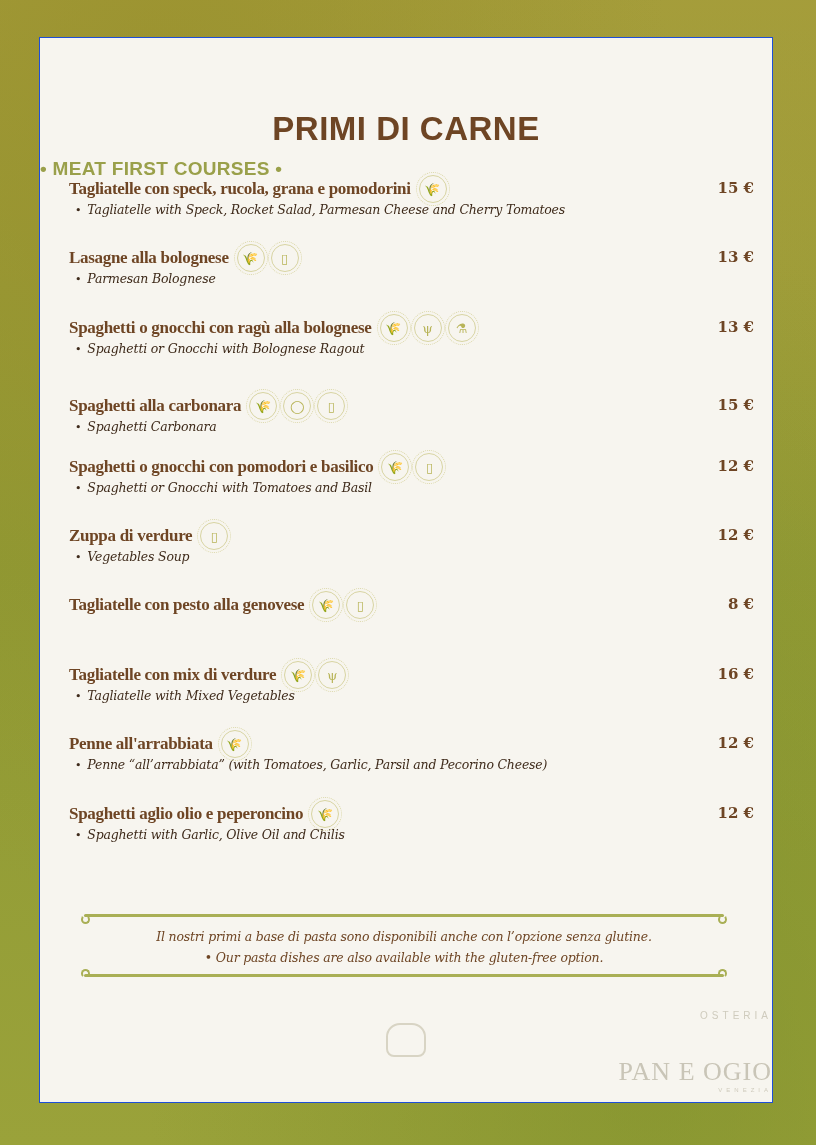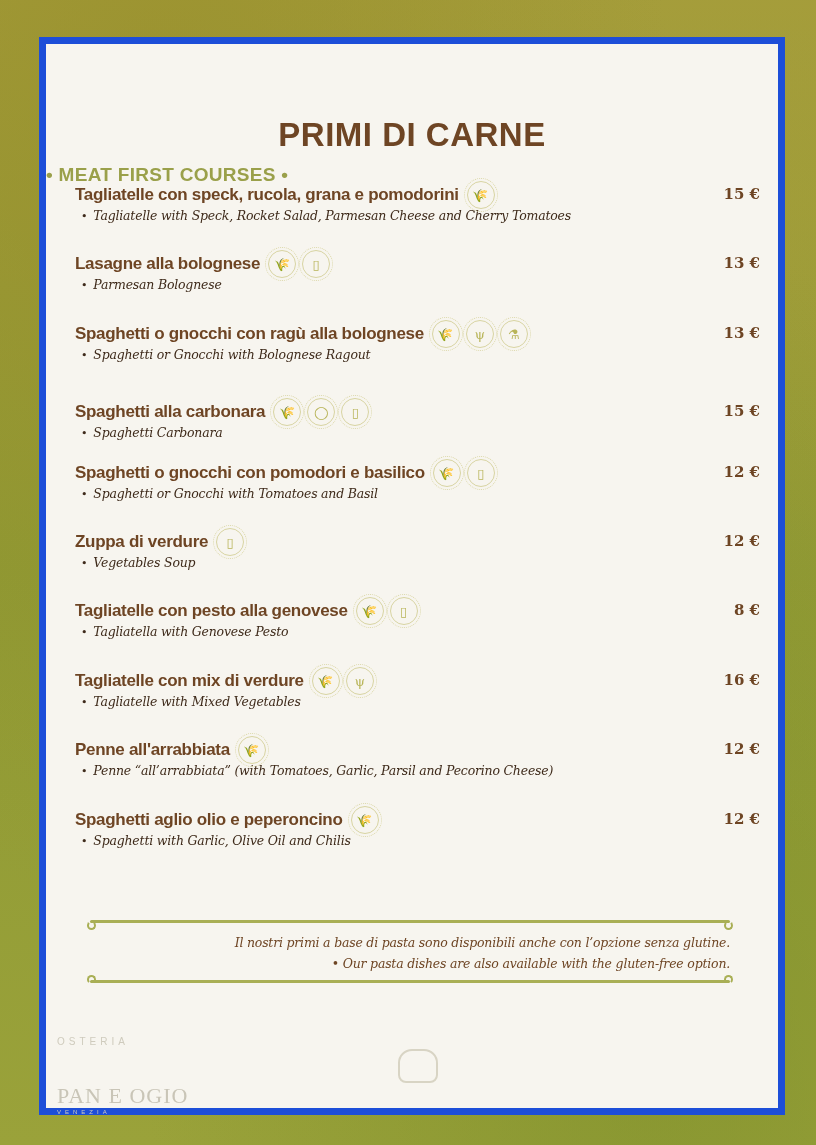--- a/index.html
+++ b/index.html
@@ -11,42 +11,42 @@
       radial-gradient(ellipse at 80% 90%, rgba(120,140,40,0.5), transparent 55%),
       radial-gradient(ellipse at 90% 20%, rgba(170,160,60,0.4), transparent 50%),
       linear-gradient(180deg, #a39c3a 0%, #8f9a34 50%, #9aa23a 100%);
     position: relative;
     font-family: "DejaVu Serif", serif;
   }
   .card {
     position: absolute; left: 39px; top: 37px;
     width: 732px; height: 1064px;
     background: #f7f5ef;
-    border: 7px solid #1d4ed8;
+    border: 1px solid #1d4ed8;
     box-sizing: content-box;
   }
   .title {
     position: absolute; left: 0; right: 0; top: 72px;
     text-align: center;
     font-family: "Liberation Sans", sans-serif;
     font-weight: 700; font-size: 33px; color: #6e4524;
     letter-spacing: 0.5px;
   }
   .subtitle {
     position: absolute; left: 0; right: 0; top: 120px;
     text-align: left;
     font-family: "Liberation Sans", sans-serif;
     font-weight: 700; font-size: 19px; color: #9aa04a;
     letter-spacing: 0.3px;
   }
   .items { position: absolute; left: 29px; right: 18px; top: 136px; }
   .item { position: absolute; left: 0; right: 0; height: 60px; }
   .item-head { display: flex; align-items: center; height: 30px; }
   .name {
-    font-family: Liberation Sans, sans-serif; font-weight: 700;
+    font-family: Liberation Serif, serif; font-weight: 700;
     font-size: 17px; color: #6e4524; white-space: nowrap;
     letter-spacing: -0.3px;
   }
   .icons { display: flex; gap: 6px; margin-left: 8px; }
   .allergen {
     width: 26px; height: 26px; border-radius: 50%;
     border: 1px solid #d8d4a2;
     display: flex; align-items: center; justify-content: center;
     color: #b8b458; font-size: 13px; line-height: 1;
     position: relative;
@@ -61,21 +61,21 @@
     font-size: 15px; color: #6e4524;
   }
   .desc {
     font-family: "DejaVu Serif", serif; font-style: italic;
     font-size: 12.5px; color: #3e2a1a; margin-top: -2px;
     white-space: nowrap; letter-spacing: -0.2px; margin-left: 6px;
   }
   .desc .bullet { font-style: normal; margin-right: 6px; font-size: 11px; }
   .note {
     position: absolute; left: 44px; right: 48px; top: 876px; height: 48px;
-    text-align: right;
+    text-align: center;
   }
   .note-line {
     position: absolute; left: 0; right: 0; height: 3px; background: #a9af55;
     border-radius: 2px;
   }
   .note-line::before, .note-line::after {
     content: ""; position: absolute; width: 5px; height: 5px;
     border: 2px solid #a9af55; border-radius: 50%; top: 1px;
   }
   .note-line.top::before, .note-line.top::after { top: 1px; border-top-color: transparent; }
@@ -83,30 +83,29 @@
   .note-line::before { left: -3px; }
   .note-line::after { right: -3px; }
   .note-line.top { top: 0; }
   .note-line.bottom { top: 60px; }
   .note-text {
     position: absolute; left: 0; right: 0;
     font-family: "DejaVu Serif", serif; font-style: italic;
     font-size: 12.5px; color: #6e4524; letter-spacing: -0.2px;
   }
   .logo {
-    position: absolute; left: 11px; right: 0; top: 972px; text-align: left;
+    position: absolute; left: 0; right: 0; top: 972px; text-align: right;
     color: #cfcbbd;
-    margin-top: 20px;
   }
   .logo-top { font-family: "Liberation Sans", sans-serif; font-size: 10px; letter-spacing: 4px; }
   .logo-mark {
     width: 36px; height: 30px; margin: 2px auto 0; border: 2px solid #d8d4c4;
     border-radius: 14px 14px 8px 8px;
   }
-  .logo-name { font-family: "Liberation Serif", serif; font-size: 22px; letter-spacing: 1px; margin-top: 0px; color: #c9c5b7; }
+  .logo-name { font-family: "Liberation Serif", serif; font-size: 26px; letter-spacing: 1px; margin-top: 0px; color: #c9c5b7; }
   .logo-city { font-family: "Liberation Sans", sans-serif; font-size: 6px; letter-spacing: 4px; }
 </style>
 </head>
 <body>
 
 <div class="card">
   <div class="title">PRIMI DI CARNE</div>
   <div class="subtitle">• MEAT FIRST COURSES •</div>
 
   <div class="items" id="items">
@@ -177,21 +176,20 @@
     <span class="price">12 €</span>
   </div>
       <div class="item" style="top: 416px;">
     <div class="item-head">
       <span class="name">Tagliatelle con pesto alla genovese</span>
       <span class="icons">
             <span class="allergen" title="GLUTINE / GLUTEN">🌾</span>
             <span class="allergen" title="LATTE / MILK">▯</span>
           </span>
     </div>
-    <div class="desc"><span class="bullet">•</span><span class="desc-text">Tagliatella with Genovese Pesto</span></div>
     <span class="price">8 €</span>
   </div>
       <div class="item" style="top: 486px;">
     <div class="item-head">
       <span class="name">Tagliatelle con mix di verdure</span>
       <span class="icons">
             <span class="allergen" title="GLUTINE / GLUTEN">🌾</span>
             <span class="allergen" title="SEDANO / CELERY">ψ</span>
           </span>
     </div>

